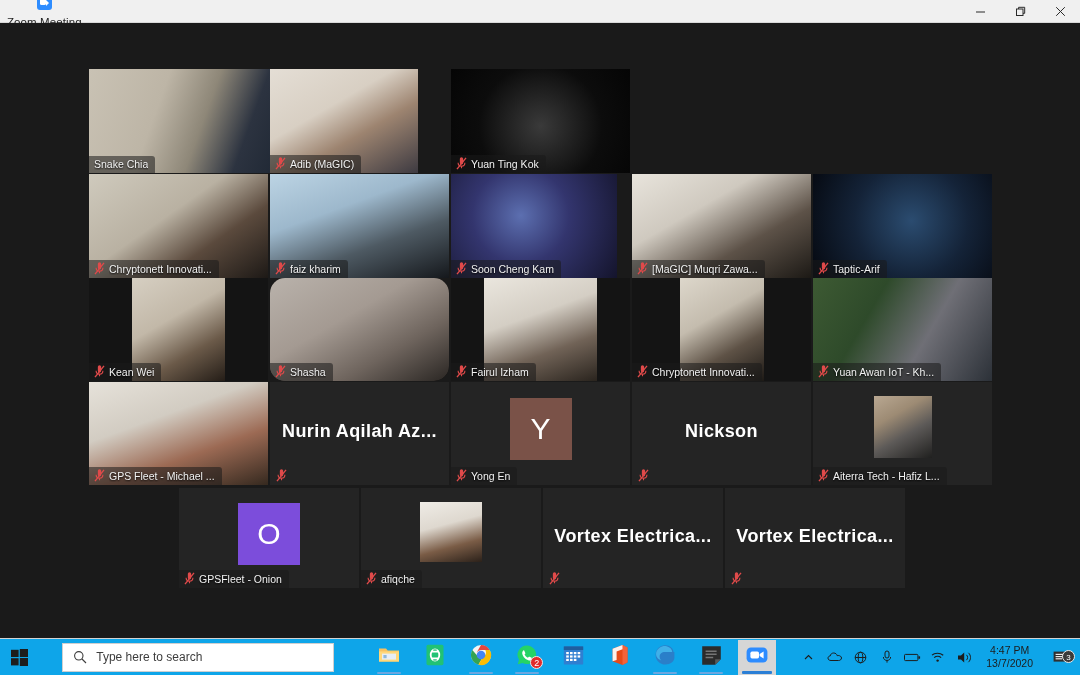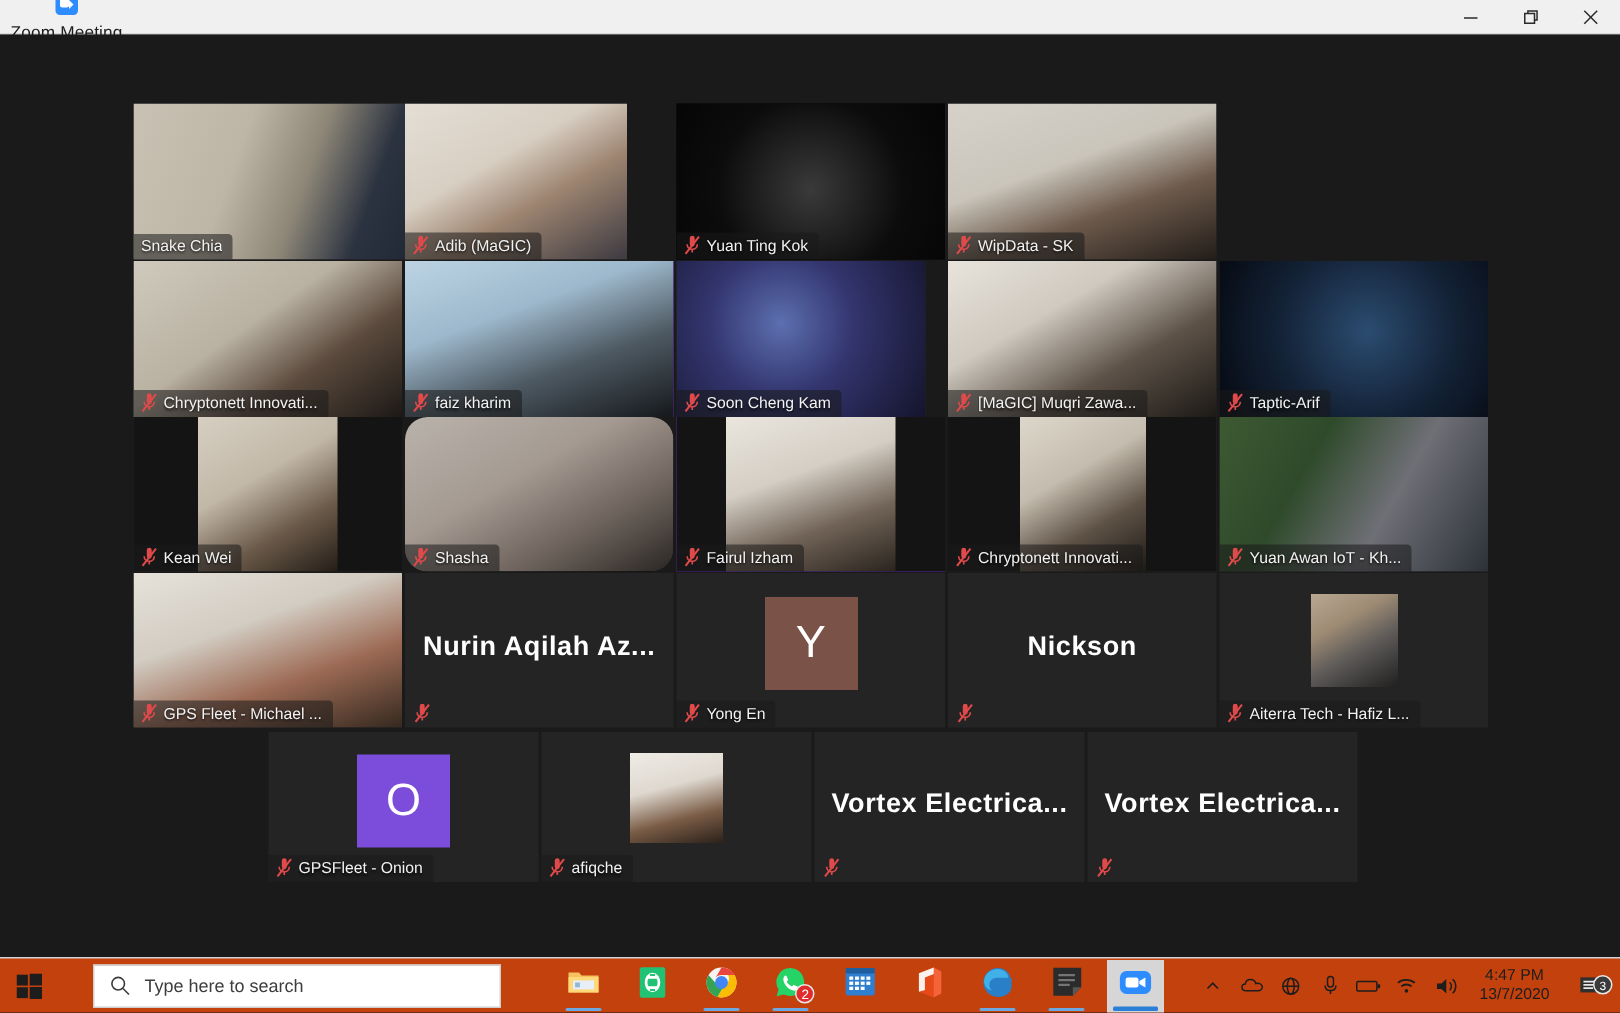--- a/index.html
+++ b/index.html
@@ -98,21 +98,21 @@
     white-space: nowrap; overflow: hidden; text-overflow: ellipsis;
   }
   .photo {
     position: absolute; left: 50%; top: 44%;
     transform: translate(-50%,-50%);
   }
 
   
   .taskbar {
     flex: 0 0 37px; height: 37px;
-    background: #c2410c;
+    background: #0ea5e9;
     display: flex; align-items: center;
     border-top: 1px solid #d3d3d3;
     gap: 24px;
   }
   .start-btn {
     width: 41px; height: 37px;
     display: flex; align-items: center; justify-content: center;
   }
   .search-box {
     width: 290px; height: 29px; margin: 0 4px 0 0;
@@ -202,42 +202,30 @@
           <div class="namebar">
             <svg class="mute-icon" width="11" height="13" viewBox="0 0 12 14">
               <path d="M4.2,1.9 a1.8,1.8 0 0 1 3.6,0 v4.3 a1.8,1.8 0 0 1 -3.6,0 z" fill="#e04a4a"></path>
               <path d="M2.3,6.2 C2.3,8.5 4,9.9 6,9.9 C8,9.9 9.7,8.5 9.7,6.2" fill="none" stroke="#e04a4a" stroke-width="1.2"></path>
               <line x1="6" y1="9.9" x2="6" y2="12.2" stroke="#e04a4a" stroke-width="1.2"></line>
               <line x1="1.1" y1="13.2" x2="10.9" y2="0.8" stroke="#e04a4a" stroke-width="1.5"></line>
             </svg>
             <span class="nm">Adib (MaGIC)</span>
           </div>
         </div>
-        <div class="tile" style="left: 451px; top: 46px; width: 179px; height: 104px; background: #000000;">
+        <div class="tile" style="left: 451px; top: 46px; width: 179px; height: 104px; background: #14532d;">
           <div class="vid" style="background:radial-gradient(circle at 50% 55%, #3a3a3a 0%, #0c0c0c 58%, #050505 100%)"></div>
           <div class="namebar">
             <svg class="mute-icon" width="11" height="13" viewBox="0 0 12 14">
               <path d="M4.2,1.9 a1.8,1.8 0 0 1 3.6,0 v4.3 a1.8,1.8 0 0 1 -3.6,0 z" fill="#e04a4a"></path>
               <path d="M2.3,6.2 C2.3,8.5 4,9.9 6,9.9 C8,9.9 9.7,8.5 9.7,6.2" fill="none" stroke="#e04a4a" stroke-width="1.2"></path>
               <line x1="6" y1="9.9" x2="6" y2="12.2" stroke="#e04a4a" stroke-width="1.2"></line>
               <line x1="1.1" y1="13.2" x2="10.9" y2="0.8" stroke="#e04a4a" stroke-width="1.5"></line>
             </svg>
             <span class="nm">Yuan Ting Kok</span>
-          </div>
-        </div>
-        <div class="tile" style="left: 632px; top: 46px; width: 179px; height: 104px; background: rgb(36, 36, 36);">
-          <div class="vid" style="background:linear-gradient(160deg,#d6d2ca 0%,#cac5bb 40%,#6d5a4c 66%,#221c18 100%)"></div>
-          <div class="namebar">
-            <svg class="mute-icon" width="11" height="13" viewBox="0 0 12 14">
-              <path d="M4.2,1.9 a1.8,1.8 0 0 1 3.6,0 v4.3 a1.8,1.8 0 0 1 -3.6,0 z" fill="#e04a4a"></path>
-              <path d="M2.3,6.2 C2.3,8.5 4,9.9 6,9.9 C8,9.9 9.7,8.5 9.7,6.2" fill="none" stroke="#e04a4a" stroke-width="1.2"></path>
-              <line x1="6" y1="9.9" x2="6" y2="12.2" stroke="#e04a4a" stroke-width="1.2"></line>
-              <line x1="1.1" y1="13.2" x2="10.9" y2="0.8" stroke="#e04a4a" stroke-width="1.5"></line>
-            </svg>
-            <span class="nm">WipData - SK</span>
           </div>
         </div>
         <div class="tile" style="left: 89px; top: 151px; width: 179px; height: 104px; background: rgb(36, 36, 36);">
           <div class="vid" style="background:linear-gradient(145deg,#cfcabd 0%,#b9b1a2 42%,#5b4a3d 68%,#1d1916 100%)"></div>
           <div class="namebar">
             <svg class="mute-icon" width="11" height="13" viewBox="0 0 12 14">
               <path d="M4.2,1.9 a1.8,1.8 0 0 1 3.6,0 v4.3 a1.8,1.8 0 0 1 -3.6,0 z" fill="#e04a4a"></path>
               <path d="M2.3,6.2 C2.3,8.5 4,9.9 6,9.9 C8,9.9 9.7,8.5 9.7,6.2" fill="none" stroke="#e04a4a" stroke-width="1.2"></path>
               <line x1="6" y1="9.9" x2="6" y2="12.2" stroke="#e04a4a" stroke-width="1.2"></line>
               <line x1="1.1" y1="13.2" x2="10.9" y2="0.8" stroke="#e04a4a" stroke-width="1.5"></line>

